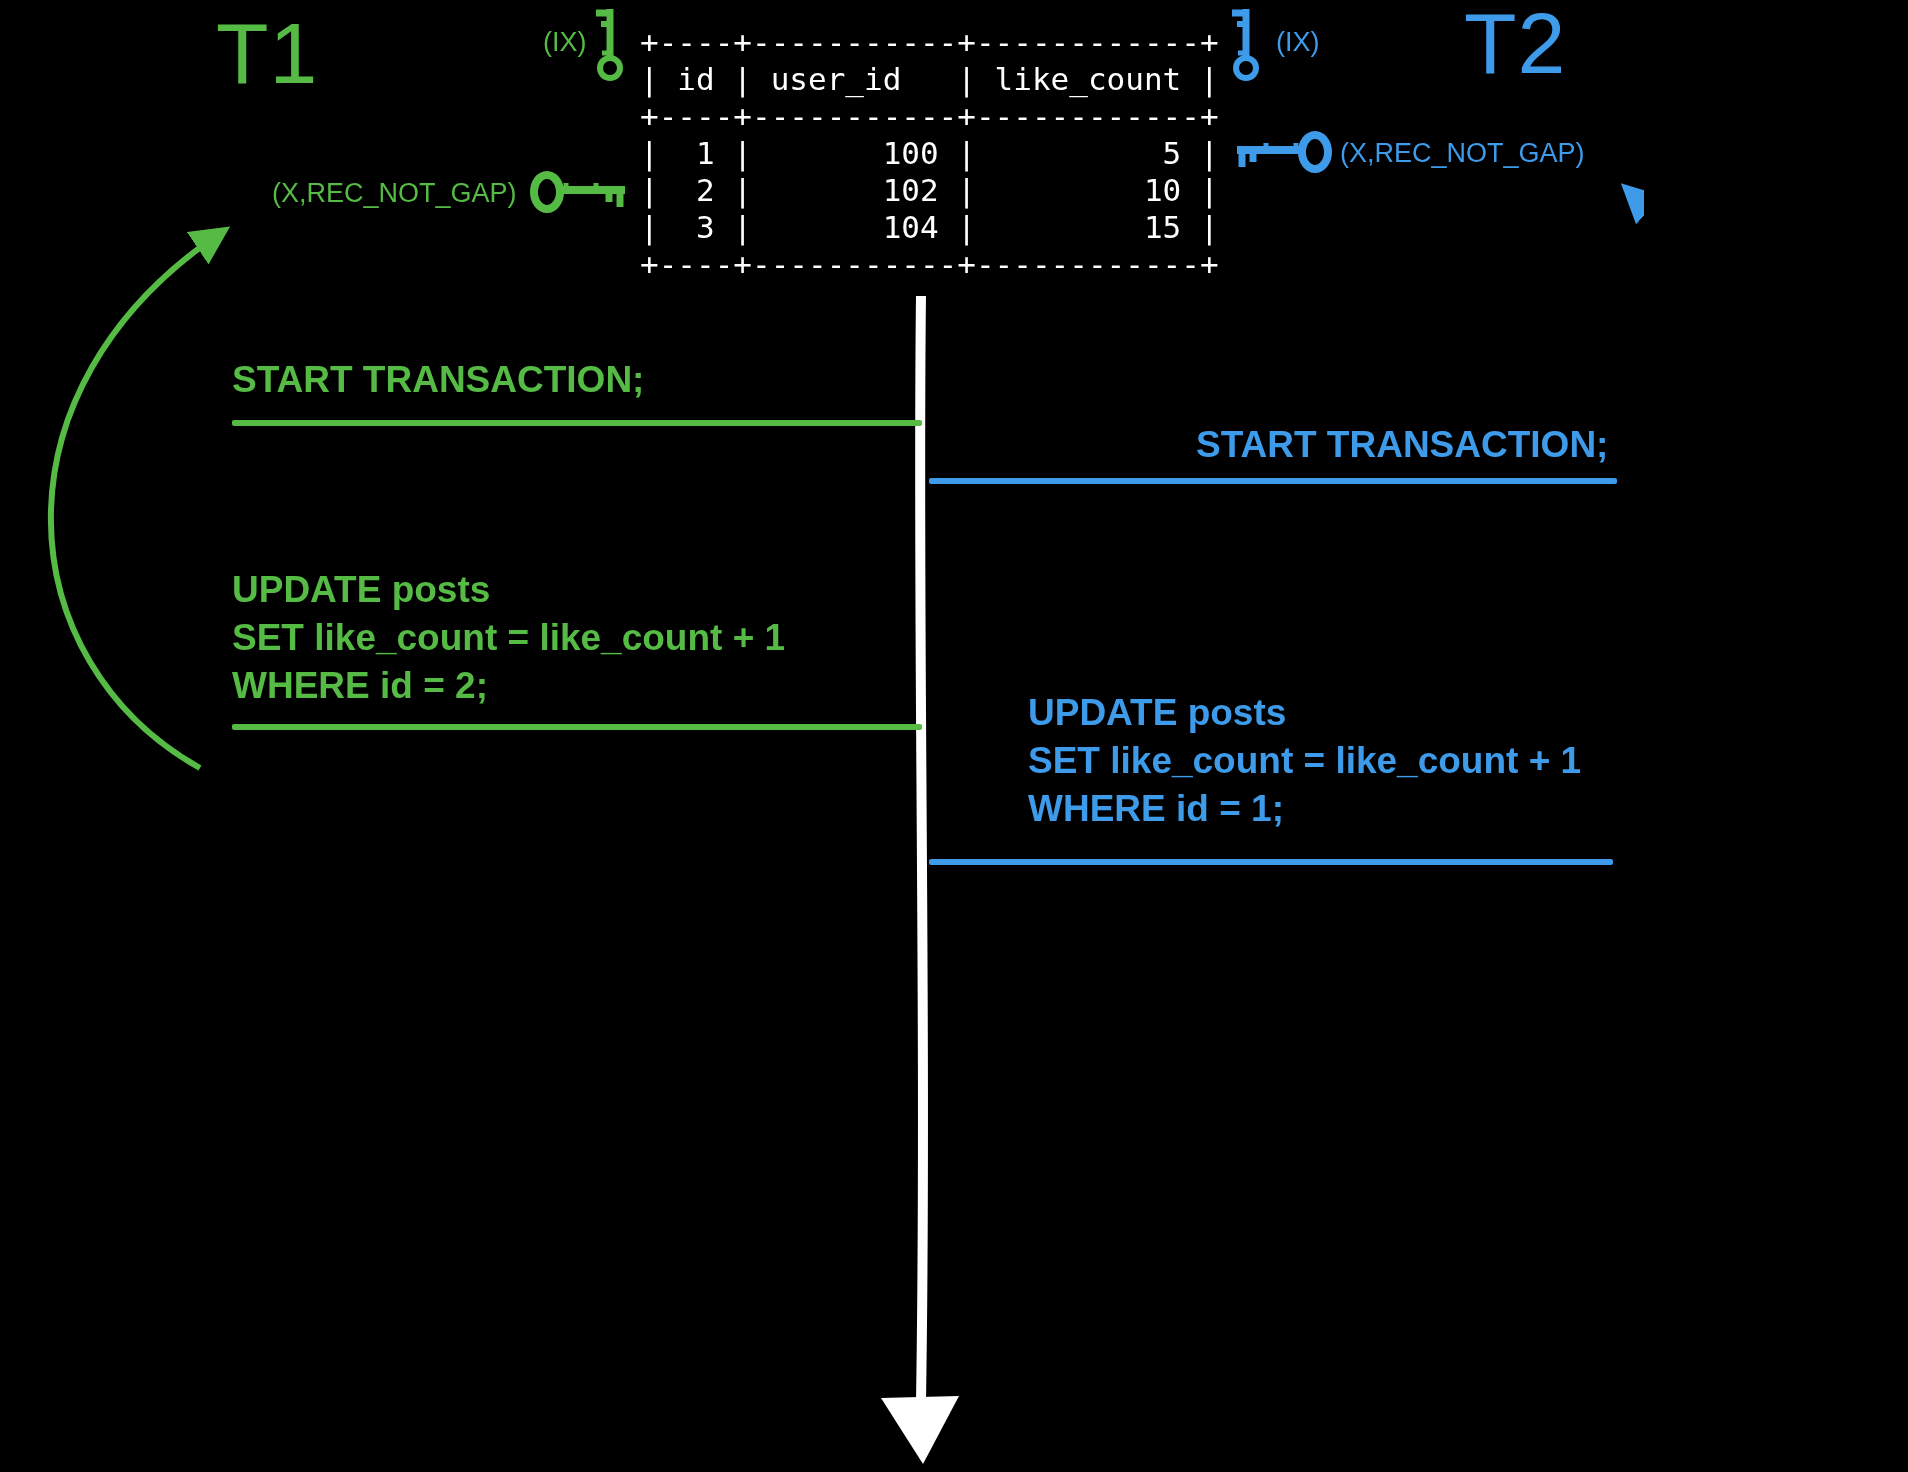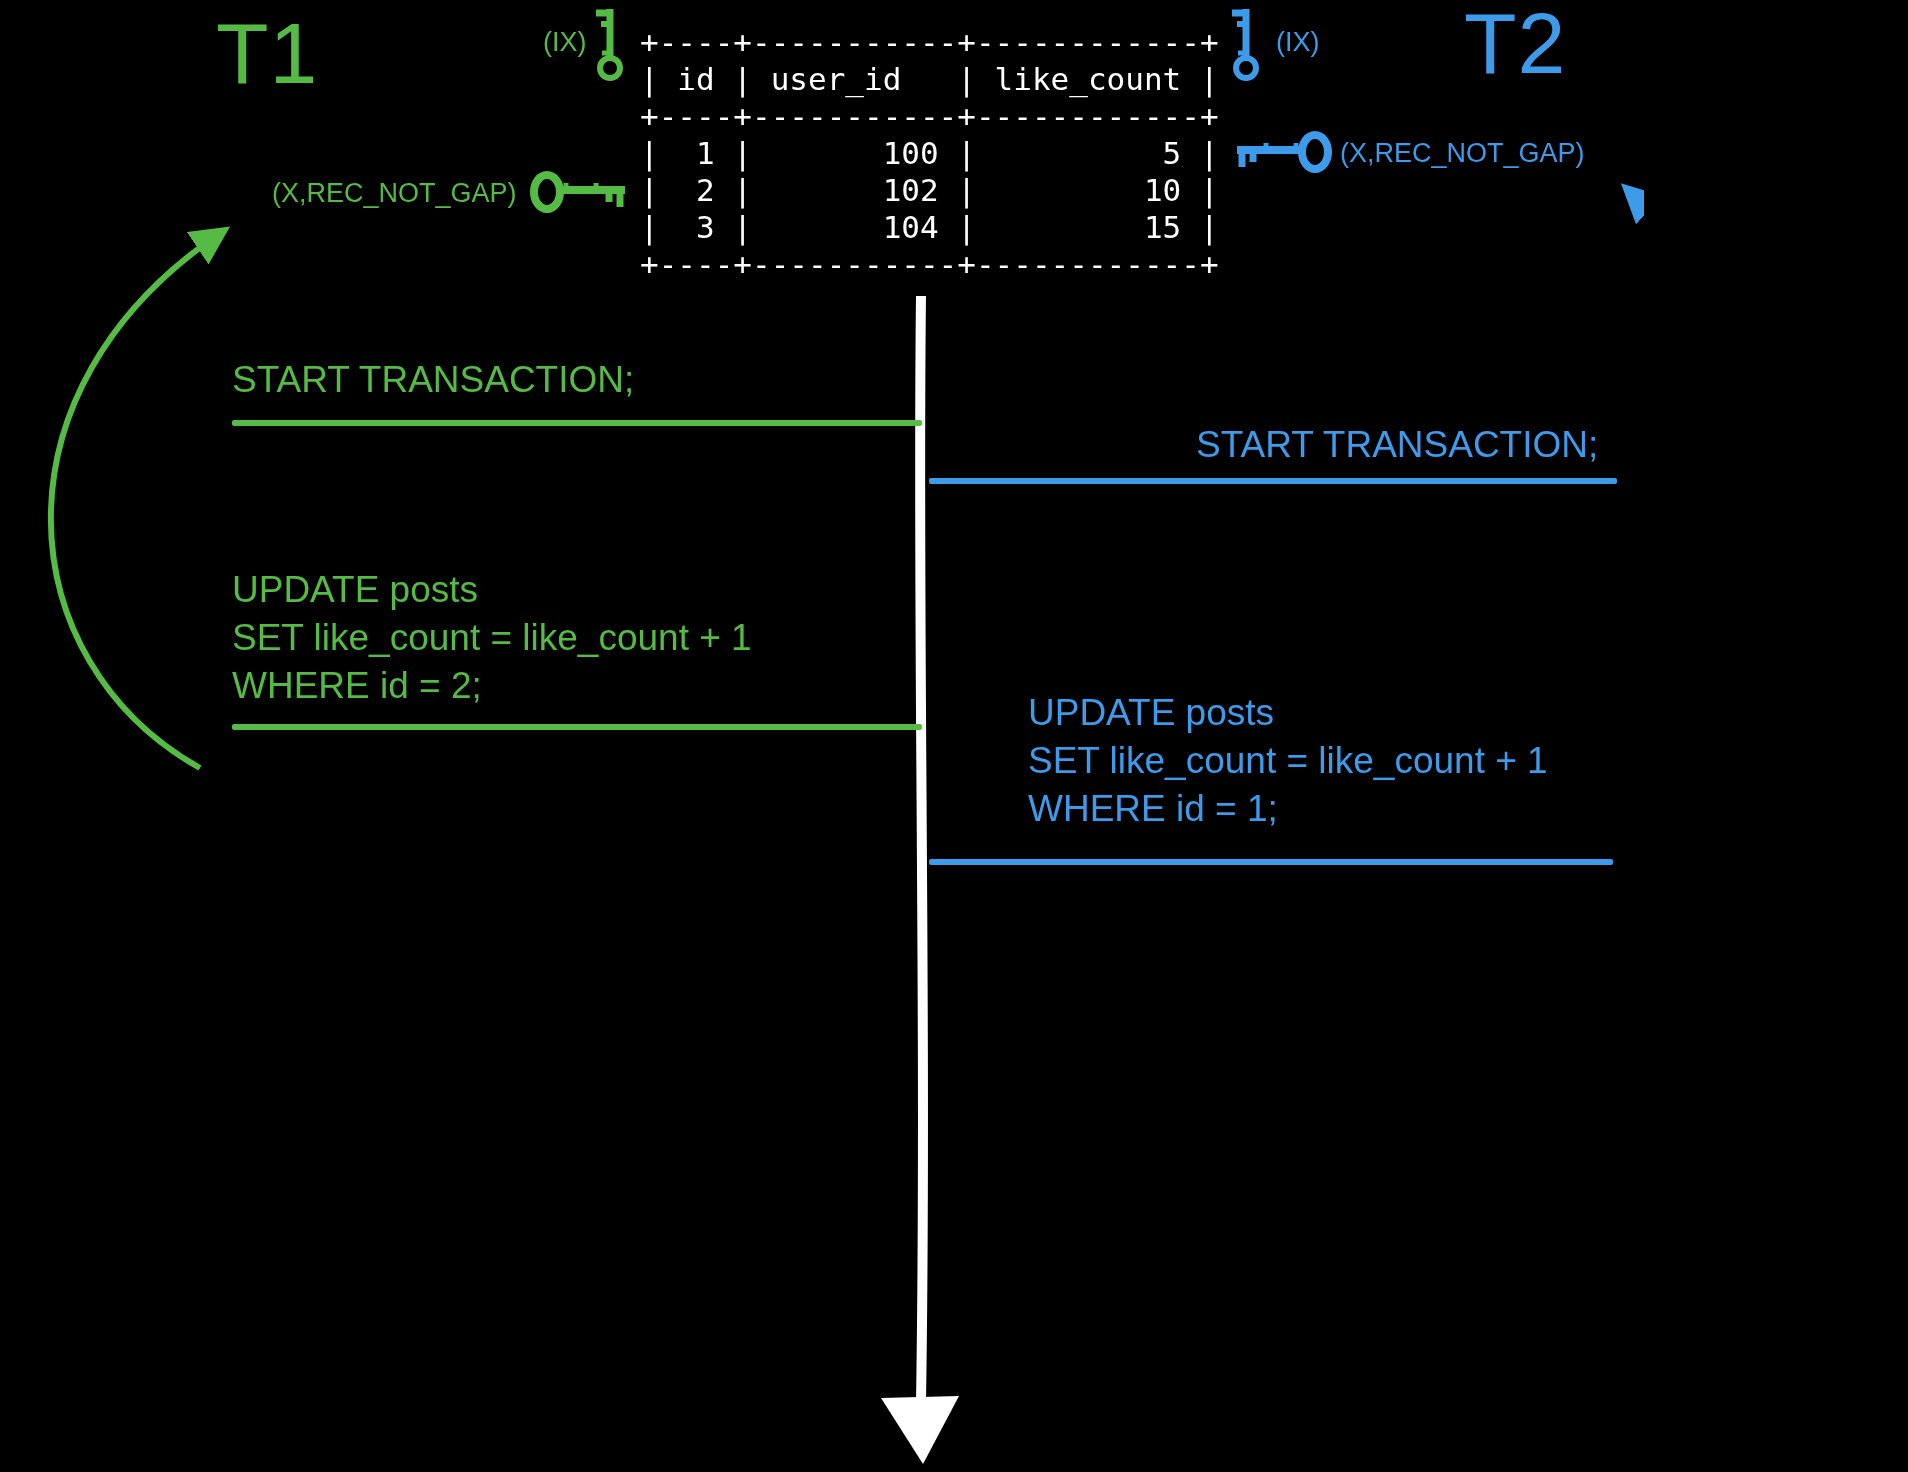--- a/index.html
+++ b/index.html
@@ -17,21 +17,21 @@
     font-family:"Liberation Sans", sans-serif;
   }
   .abs{position:absolute;}
   #overlay{position:absolute;left:0;top:0;width:1908px;height:1472px;pointer-events:none;}
 
   .txt-green{color:var(--green);}
   .txt-blue{color:var(--blue);}
 
   .txn-title{font-size:86px;line-height:1;font-weight:400;letter-spacing:1px;}
   .lock-label{font-size:27px;line-height:1.2;font-weight:400;}
-  .sql{font-size:37px;line-height:48px;font-weight:400;white-space:pre;}
+  .sql{font-size:37px;line-height:48px;font-weight:700;white-space:pre;}
   .rule{height:6px;border-radius:2px;}
   .rule.green{background:var(--green);}
   .rule.blue{background:var(--blue);}
 
   .key-icon{display:block;}
   .key-icon.green{color:var(--green);}
   .key-icon.blue{color:var(--blue);}
   .mirrored{transform:scaleX(-1);}
 
   #ascii-table{

